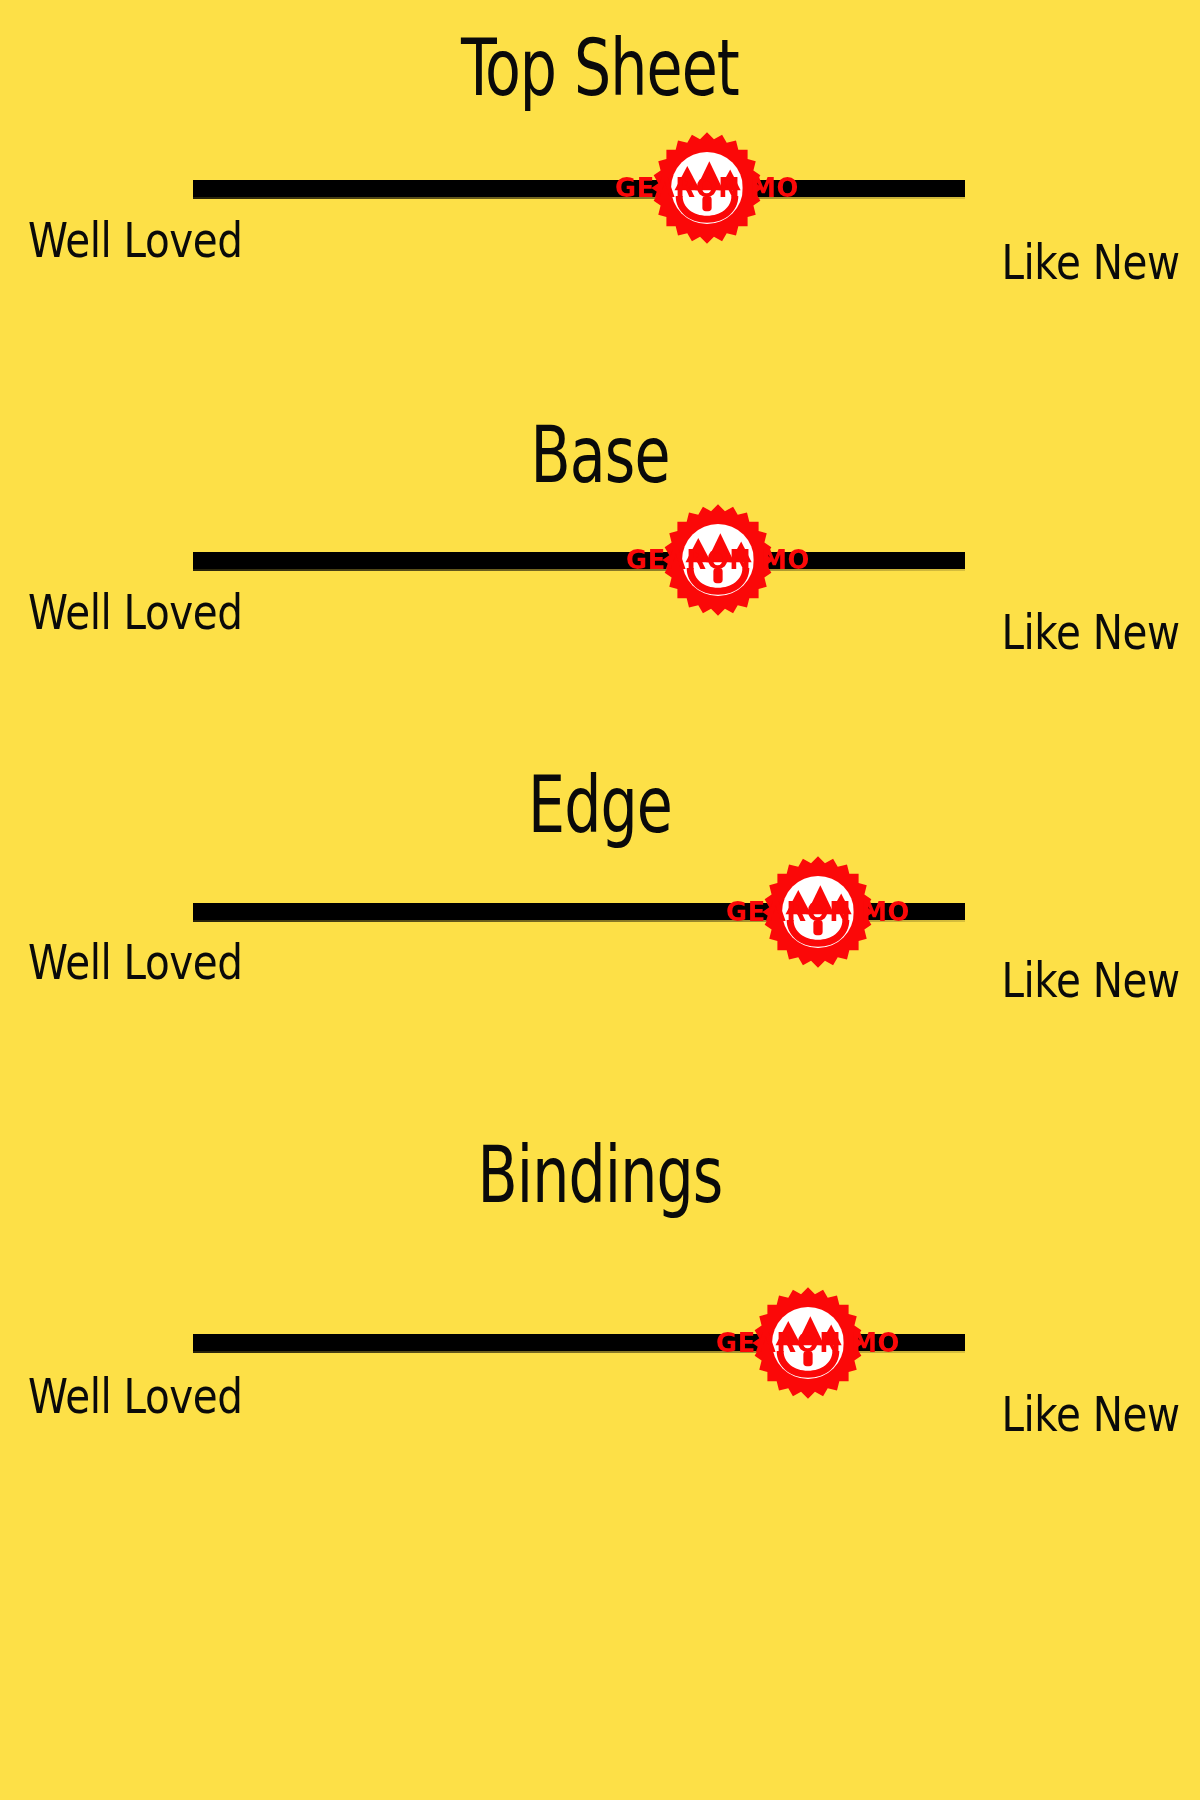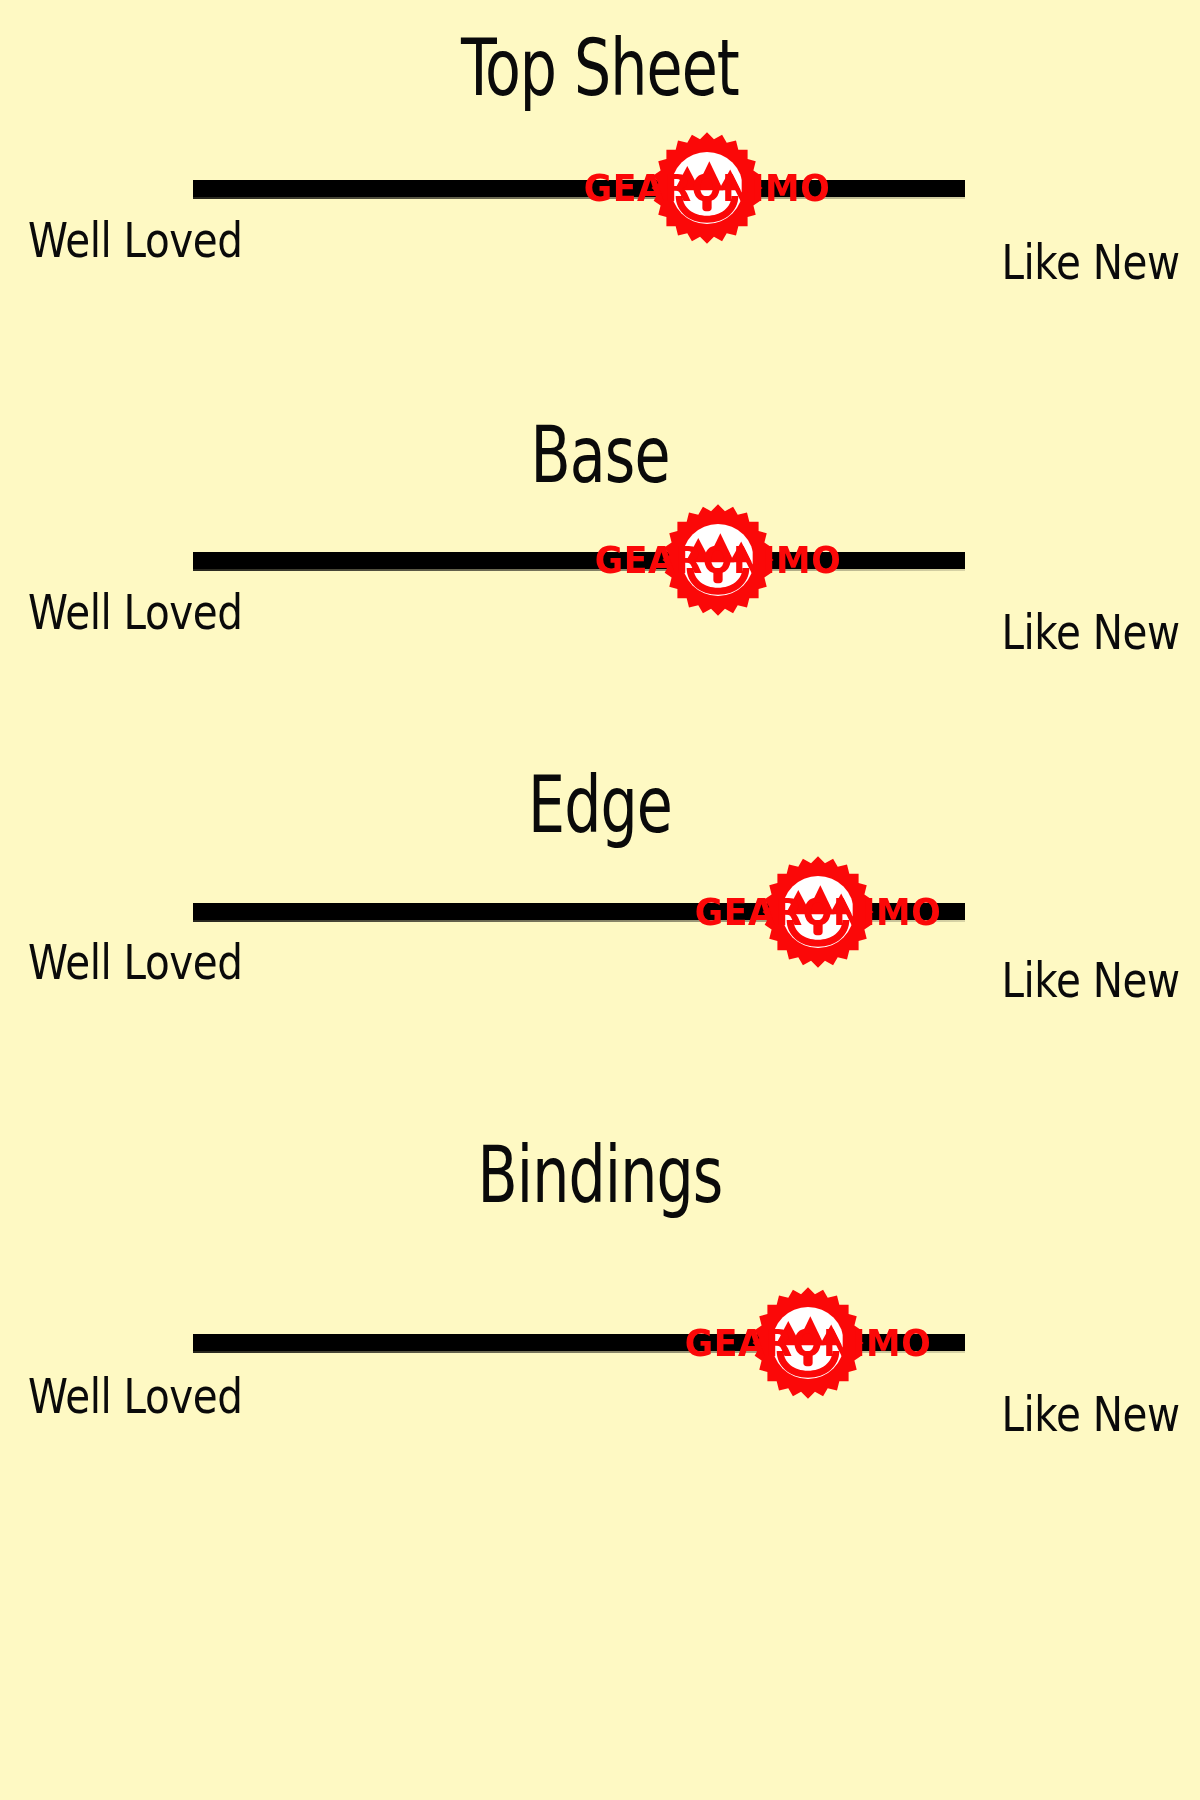--- a/index.html
+++ b/index.html
@@ -15,21 +15,21 @@
     overflow: hidden;
     font-family: "DejaVu Sans", sans-serif;
     -webkit-font-smoothing: antialiased;
   }
 
   #sheet {
     position: absolute;
     left: 0; top: 0;
     width: 1200px;
     height: 1800px;
-    background: #fef9c3;
+    background: #fde047;
   }
 
   
   .rating-block {
     position: absolute;
     left: 0;
     width: 1200px;
   }
 
   .block-title {
@@ -90,21 +90,21 @@
   }
   .marker svg { display: block; width: 116px; height: 116px; overflow: visible; }
 
   .marker-wordmark {
     position: absolute;
     left: 50%;
     top: 50%;
     transform: translate(-50%, -50%);
     font-family: "DejaVu Sans", "Liberation Sans", sans-serif;
     font-weight: 700;
-    font-size: 31px;
+    font-size: 23px;
     letter-spacing: 0.5px;
     color: #fb0808;
     white-space: nowrap;
     transform-origin: center center;
     pointer-events: none;
   }
   .marker-wordmark span {
     display: inline-block;
     transform: scaleX(1.12) scaleY(1.18);
   }

